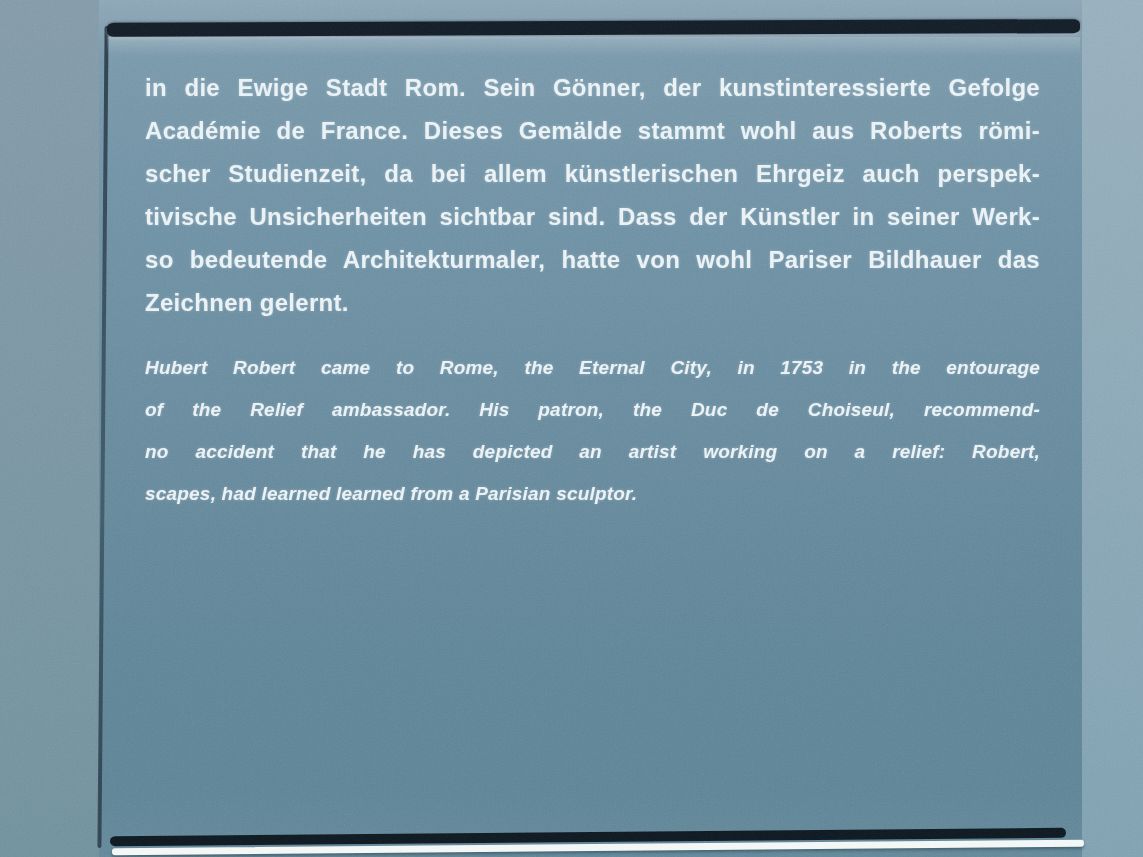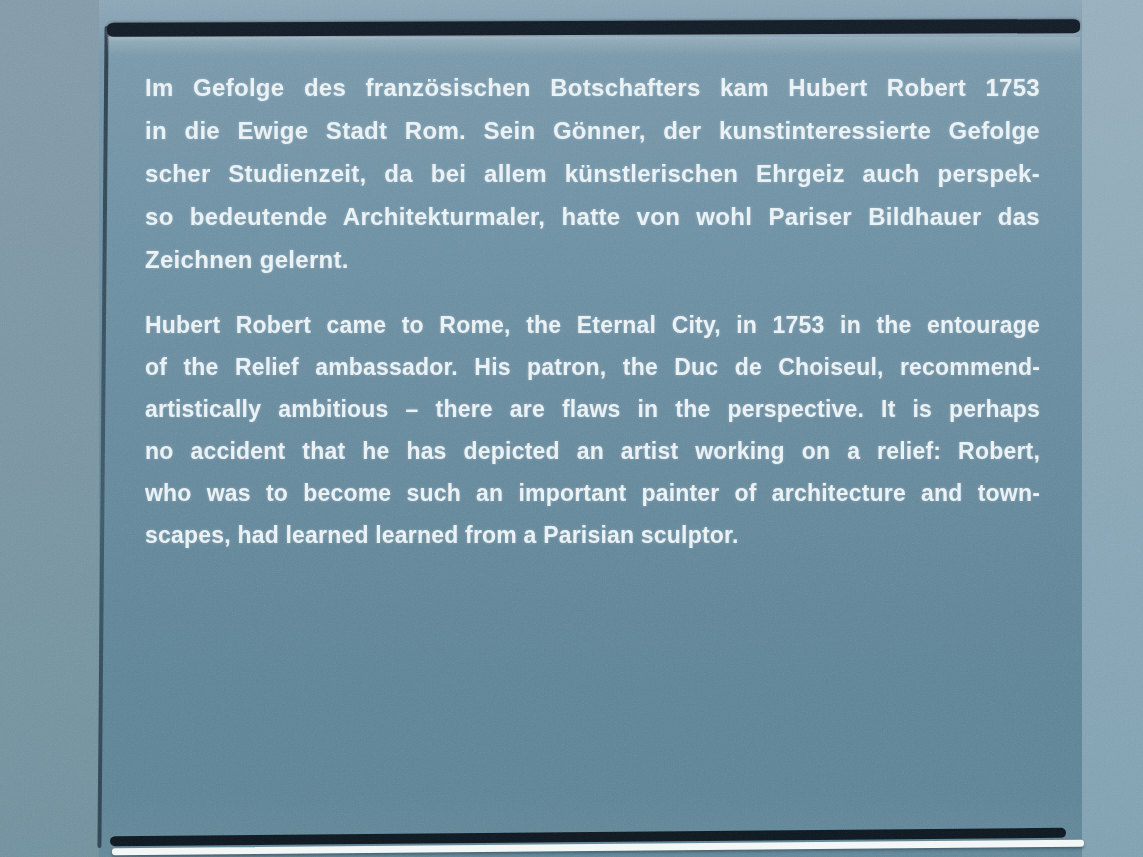--- a/index.html
+++ b/index.html
@@ -54,22 +54,22 @@
     overflow:hidden;white-space:normal;
     text-shadow:0 0 3px rgba(215,232,242,.4);
   }
   .para .line.last{text-align-last:left;}
   .de .line{
     font-size:24px;line-height:43px;height:43px;
     font-weight:bold;letter-spacing:.3px;
   }
   .en{margin-top:23px;}
   .en .line{
-    font-size:23px;line-height:42px;height:42px;
-    font-weight:bold;letter-spacing:.2px;
+    font-size:19px;line-height:42px;height:42px;
+    font-weight:bold;font-style:italic;letter-spacing:.2px;
   }
   .grain{
     left:0;top:0;width:1143px;height:857px;z-index:6;
     opacity:.4;mix-blend-mode:soft-light;pointer-events:none;
   }
 </style>
 </head>
 <body>
 
 <div class="photo">
@@ -77,32 +77,31 @@
   <div class="layer bg-wall"></div>
   <div class="layer bg-right"></div>
   <div class="layer edge-line"></div>
   <div class="layer top-bar"></div>
   <div class="layer sheen"></div>
   <div class="layer bottom-dark"></div>
   <div class="layer bottom-white"></div>
 
   <div class="layer text-block">
     <div class="para de">
-      <div class="line">Im Gefolge des französischen Botschafters kam Hubert Robert 1753</div>
       <div class="line">in die Ewige Stadt Rom. Sein Gönner, der kunstinteressierte Gefolge</div>
+      <div class="line">Académie de France. Dieses Gemälde stammt wohl aus Roberts römi-</div>
       <div class="line">scher Studienzeit, da bei allem künstlerischen Ehrgeiz auch perspek-</div>
+      <div class="line">tivische Unsicherheiten sichtbar sind. Dass der Künstler in seiner Werk-</div>
       <div class="line">so bedeutende Architekturmaler, hatte von wohl Pariser Bildhauer das</div>
       <div class="line last">Zeichnen gelernt.</div>
     </div>
     <div class="para en">
       <div class="line">Hubert Robert came to Rome, the Eternal City, in 1753 in the entourage</div>
       <div class="line">of the Relief ambassador. His patron, the Duc de Choiseul, recommend-</div>
-      <div class="line">artistically ambitious – there are flaws in the perspective. It is perhaps</div>
       <div class="line">no accident that he has depicted an artist working on a relief: Robert,</div>
-      <div class="line">who was to become such an important painter of architecture and town-</div>
       <div class="line last">scapes, had learned learned from a Parisian sculptor.</div>
     </div>
   </div>
 
   <svg class="layer grain" xmlns="http://www.w3.org/2000/svg">
     <filter id="grainNoise">
       <feTurbulence type="fractalNoise" baseFrequency="0.9" numOctaves="2" stitchTiles="stitch"></feTurbulence>
       <feColorMatrix type="saturate" values="0"></feColorMatrix>
     </filter>
     <rect width="1143" height="857" filter="url(#grainNoise)"></rect>

